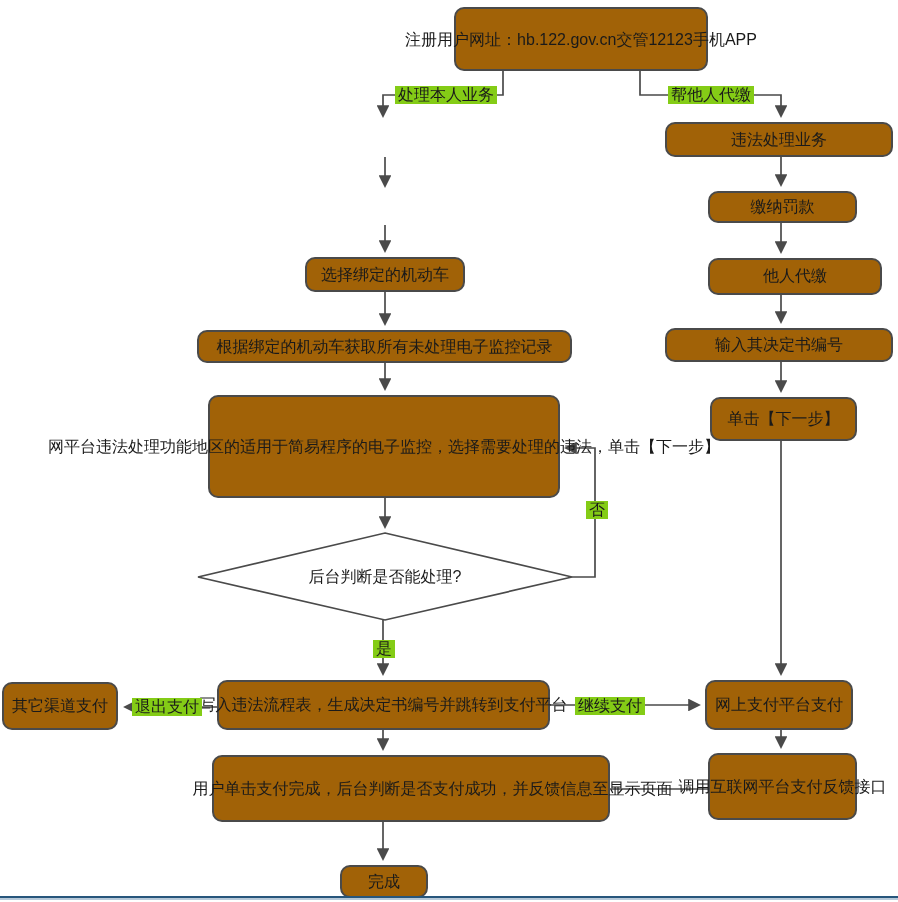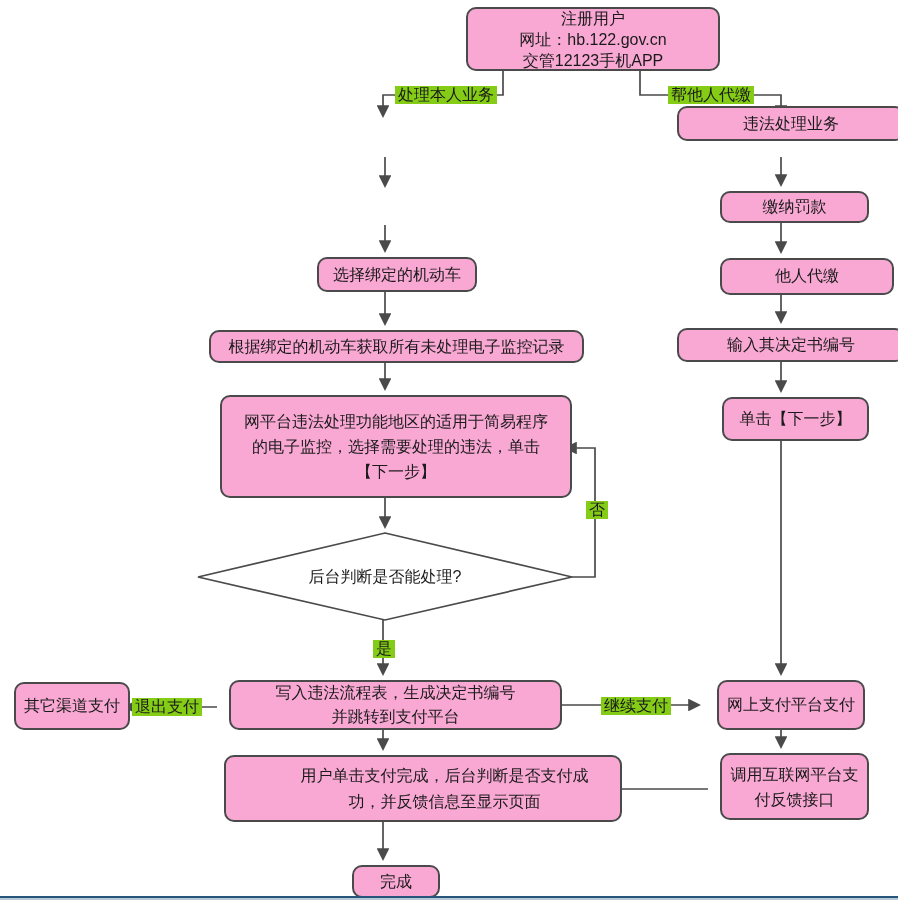--- a/index.html
+++ b/index.html
@@ -3,23 +3,23 @@
 <meta charset="utf-8">
 <style>
   html,body{margin:0;padding:0;background:#fff;}
   .canvas{
     position:relative;width:898px;height:902px;background:#ffffff;overflow:hidden;
     font-family:"Liberation Sans","DejaVu Sans",sans-serif;color:#1a1a1a;
   }
   .wires{position:absolute;left:0;top:0;width:898px;height:902px;}
   .node{
     position:absolute;box-sizing:border-box;
-    border:2px solid #4a4a4a;border-radius:10px;background:#f9a8d4;
-    display:flex;flex-direction:column;align-items:center;justify-content:center;
-    text-align:center;font-size:16px;line-height:22px;white-space:nowrap;margin-left:12px;
+    border:2px solid #4a4a4a;border-radius:10px;background:#a16207;
+    display:flex;flex-direction:row;align-items:center;justify-content:center;
+    text-align:center;font-size:16px;line-height:22px;white-space:nowrap;
   }
   .node .ln{white-space:nowrap;}
   .reg{line-height:21px;font-size:16px;}
   .multi{white-space:normal;}
   .rules{line-height:25px;}
   .edge-label{
     position:absolute;transform:translate(-50%,-50%);
     background:#84cc16;padding:0 3px;font-size:16px;line-height:18px;white-space:nowrap;
   }
   .diamond-label{
@@ -74,21 +74,21 @@
     </g>
   </svg>
 
   <div class="node reg" style="left:454px;top:7px;width:254px;height:64px;">
     <div class="ln">注册用户</div>
     <div class="ln">网址：hb.122.gov.cn</div>
     <div class="ln">交管12123手机APP</div>
   </div>
 
 
-  <div class="node" style="left:665px;top:106px;width:228px;height:35px;">违法处理业务</div>
+  <div class="node" style="left:665px;top:122px;width:228px;height:35px;">违法处理业务</div>
 
 
   <div class="node" style="left:708px;top:191px;width:149px;height:32px;">缴纳罚款</div>
 
   <div class="node" style="left:305px;top:257px;width:160px;height:35px;">选择绑定的机动车</div>
 
   <div class="node" style="left:708px;top:258px;width:174px;height:37px;font-family:Liberation Mono, monospace;">他人代缴</div>
 
   <div class="node" style="left:197px;top:330px;width:375px;height:33px;font-size:16px;">根据绑定的机动车获取所有未处理电子监控记录</div>
 
@@ -123,18 +123,18 @@
     <div class="ln">付反馈接口</div>
   </div>
 
   <div class="node" style="left:340px;top:865px;width:88px;height:33px;">完成</div>
 
   <span class="edge-label" style="left:446px;top:95px;">处理本人业务</span>
   <span class="edge-label" style="left:711px;top:95px;">帮他人代缴</span>
   <span class="edge-label" style="left:384px;top:649px;">是</span>
   <span class="edge-label" style="left:597px;top:510px;">否</span>
   <span class="edge-label" style="left:167px;top:707px;">退出支付</span>
-  <span class="edge-label" style="left:636px;top:706px;text-align:right;">继续支付</span>
+  <span class="edge-label" style="left:610px;top:706px;text-align:right;">继续支付</span>
 
   <div class="bar-dark"></div>
   <div class="bar-light"></div>
 
 </div>
 
 </body></html>

